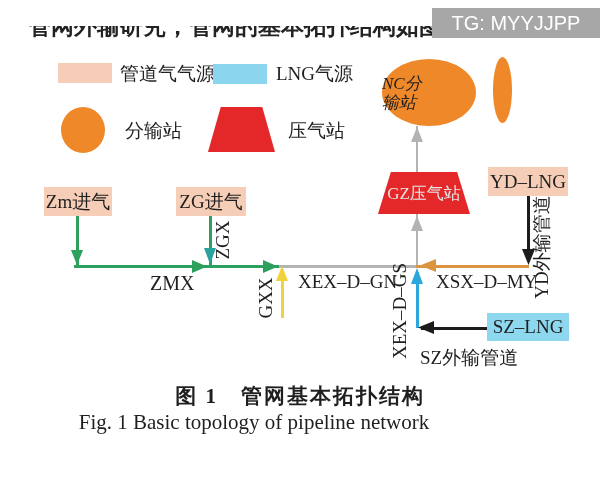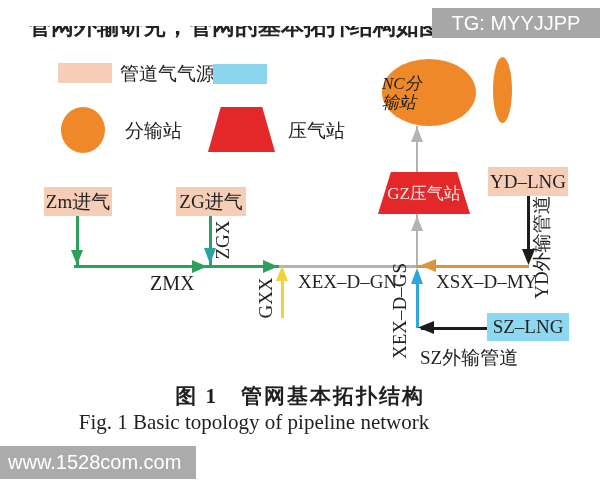--- a/index.html
+++ b/index.html
@@ -70,20 +70,21 @@
   </div>
 
   <div class="tg-banner">
     <span>TG: MYYJJPP</span>
   </div>
 
   <div class="swatch sw-pink"></div>
   <div class="leg-label" style="left:120px;top:61px;">管道气气源</div>
 
   <div class="swatch sw-blue"></div>
+  <div class="leg-label" style="left:276px;top:61px;">LNG气源</div>
 
   <div class="swatch sw-circle"></div>
   <div class="leg-label" style="left:125px;top:118px;">分输站</div>
 
   <div class="swatch sw-trap"></div>
   <div class="leg-label" style="left:288px;top:118px;">压气站</div>
 
   <div class="line" style="left:416px;top:126px;width:2px;height:141px;background:#b3b3b3;"></div>
   <div class="ah ah-up" style="left:411px;top:127px;width:12px;height:15px;background:#b3b3b3;"></div>
   <div class="ah ah-up" style="left:411px;top:216px;width:12px;height:15px;background:#b3b3b3;"></div>
@@ -143,17 +144,14 @@
   <div class="node-box pink" style="left:488px;top:167px;width:80px;height:29px;">
     <span>YD–LNG</span>
   </div>
   <div class="line" style="left:527px;top:196px;width:2.5px;height:56px;background:#1c1c1c;"></div>
   <div class="ah ah-down" style="left:522px;top:249px;width:13px;height:16px;background:#1c1c1c;"></div>
   <div class="vlabel" style="left:490px;top:234px;">YD外输管道</div>
 
   <div class="cap-zh">图 1　管网基本拓扑结构</div>
   <div class="cap-en">Fig. 1   Basic topology of pipeline network</div>
 
-  <div class="site-bar">
-    <span>www.1528com.com</span>
-  </div>
 
 </div>
 
 </body></html>

